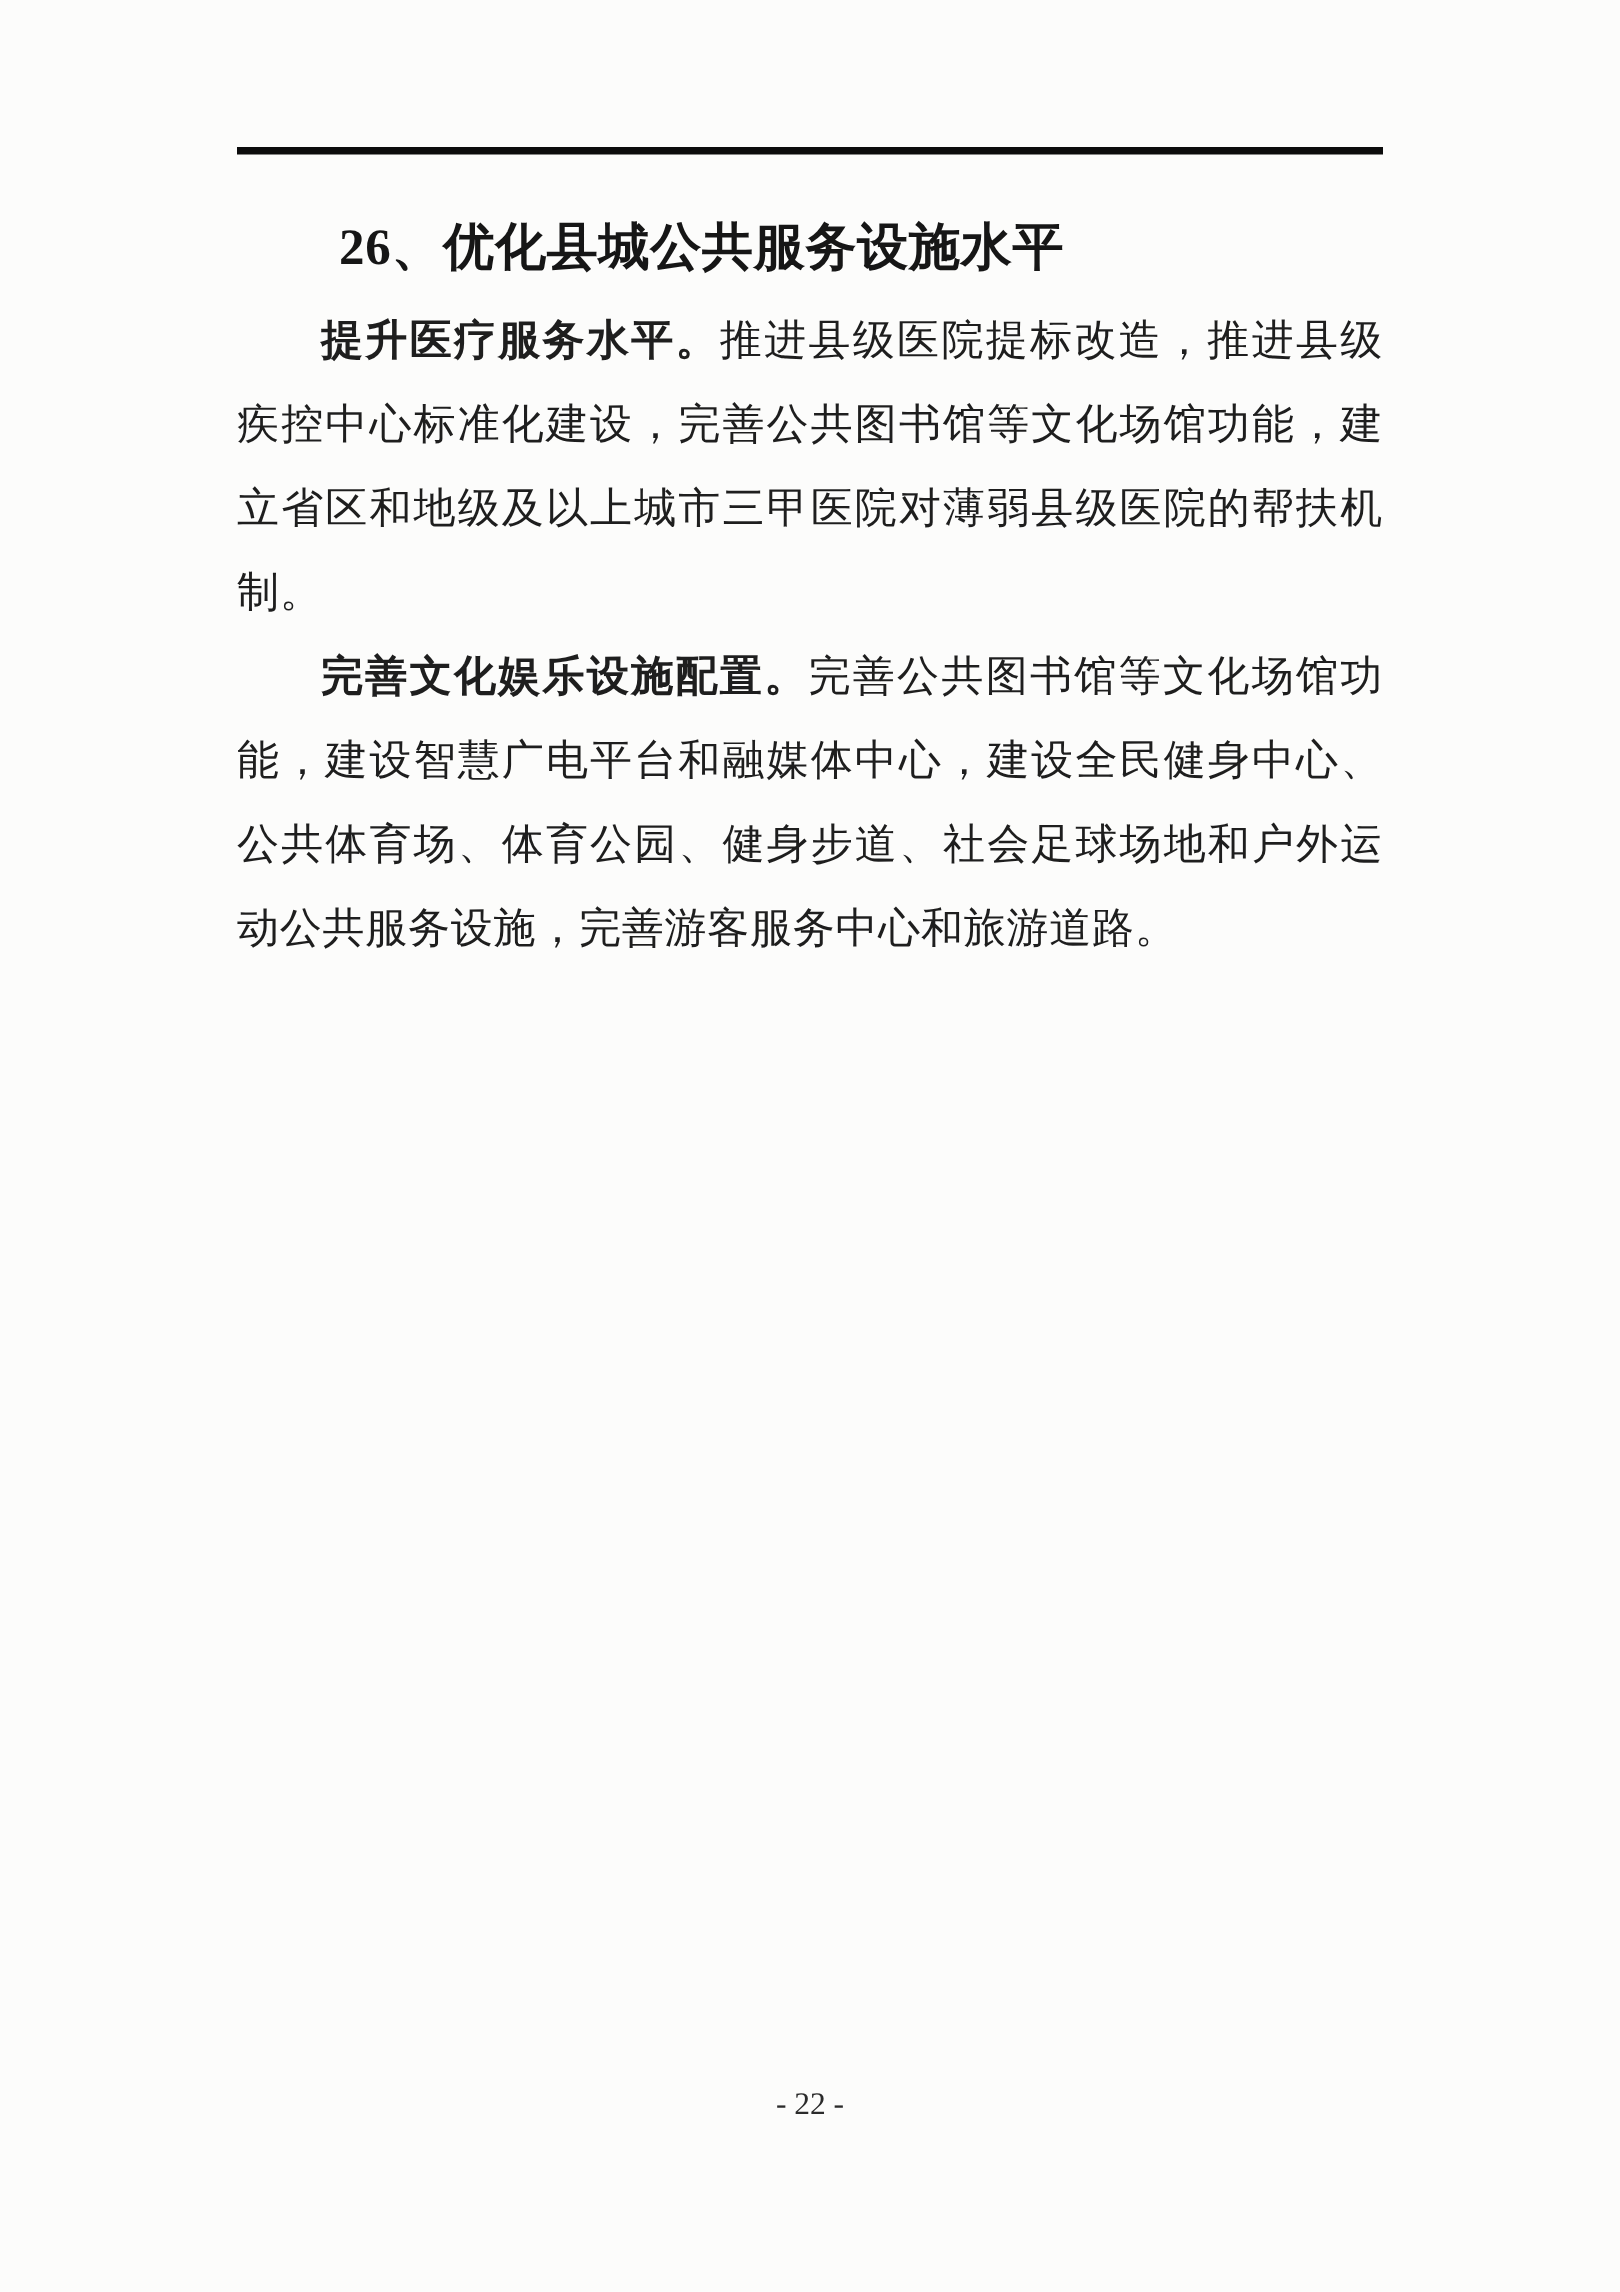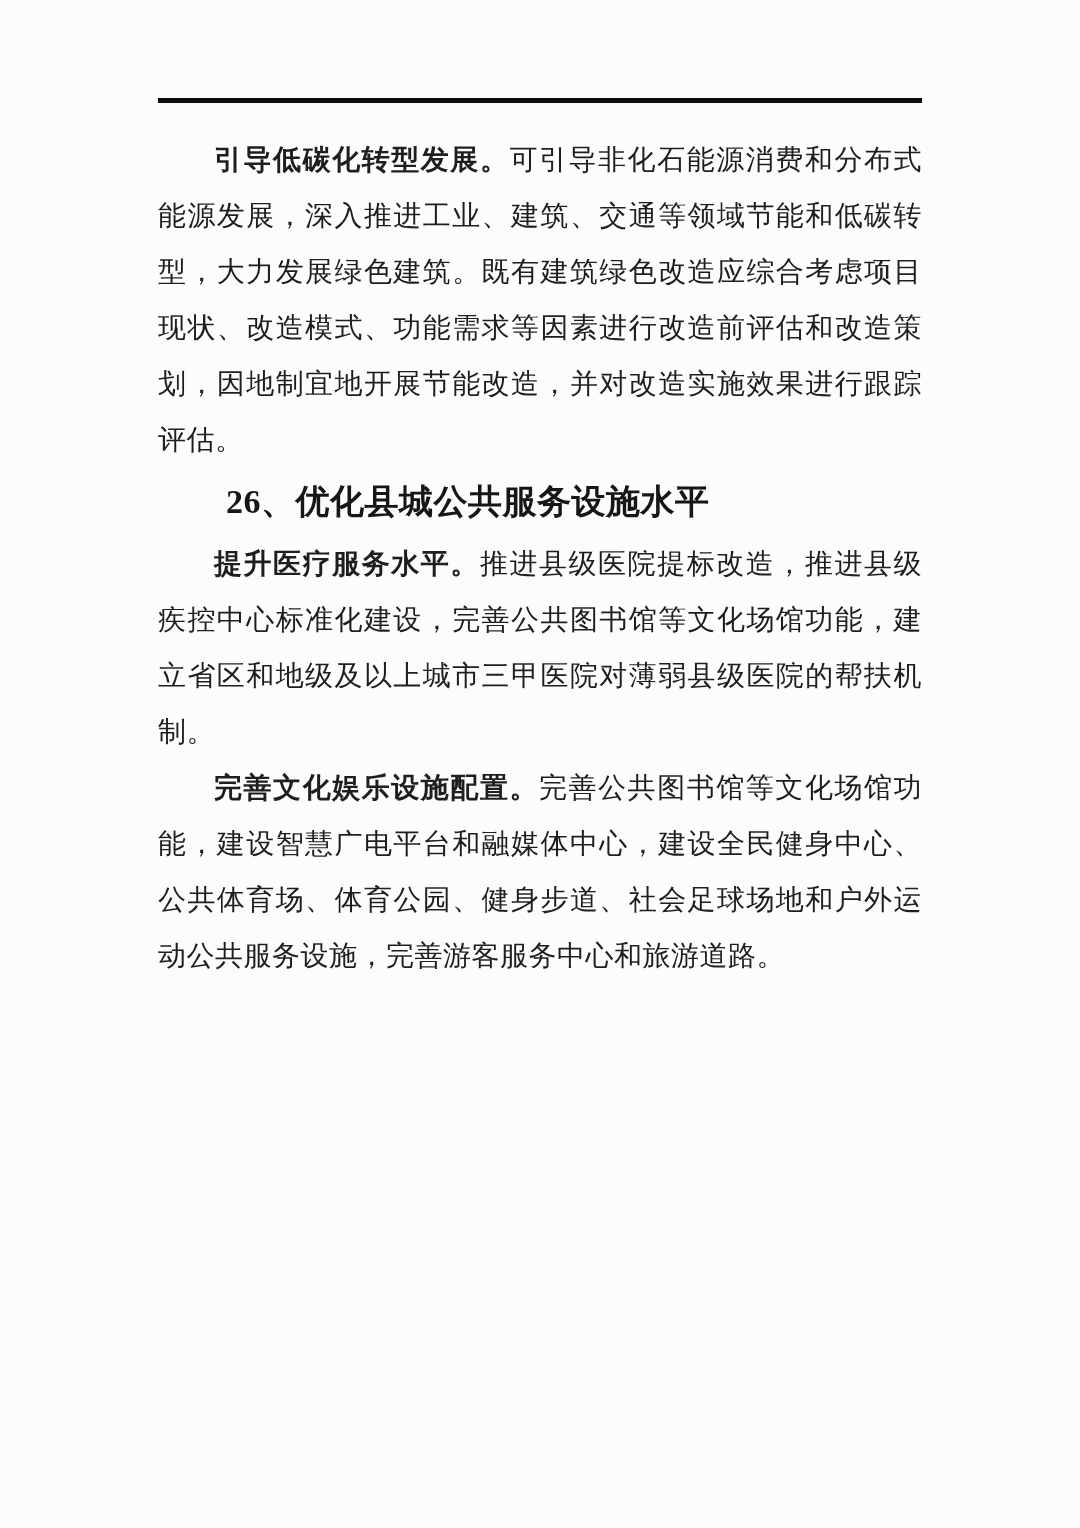--- a/index.html
+++ b/index.html
@@ -74,26 +74,26 @@
 </head>
 <body>
 
 <div class="page">
 
   <div class="header-rule"></div>
 
   <div class="content">
 
 
-    <p class="indent"><span class="lead">引导低碳化转型发展。</span><span>可引导非化石能源消费和分布式能源发展，深入推进工业、建筑、交通等领域节能和低碳转型，大力发展绿色建筑。既有建筑绿色改造应综合考虑项目现状、改造模式、功能需求等因素进行改造前评估和改造策划，因地制宜地开展节能改造，并对改造实施效果进行跟踪评估。</span></p>
 
     <h2>26、优化县城公共服务设施水平</h2>
 
 
     <p class="indent"><span class="lead">提升医疗服务水平。</span><span>推进县级医院提标改造，推进县级疾控中心标准化建设，完善公共图书馆等文化场馆功能，建立省区和地级及以上城市三甲医院对薄弱县级医院的帮扶机制。</span></p>
 
 
     <p class="indent"><span class="lead">完善文化娱乐设施配置。</span><span>完善公共图书馆等文化场馆功能，建设智慧广电平台和融媒体中心，建设全民健身中心、公共体育场、体育公园、健身步道、社会足球场地和户外运动公共服务设施，完善游客服务中心和旅游道路。</span></p>
 
   </div>
 
+  <div class="page-number">- 22 -</div>
 
 </div>
 
 </body></html>

